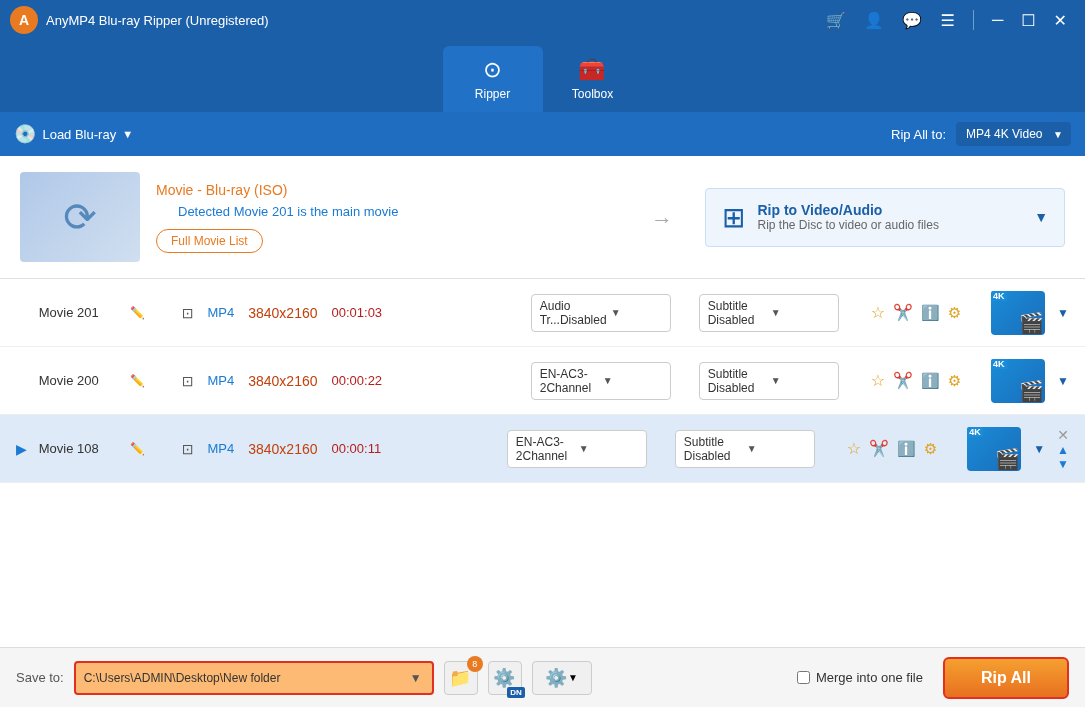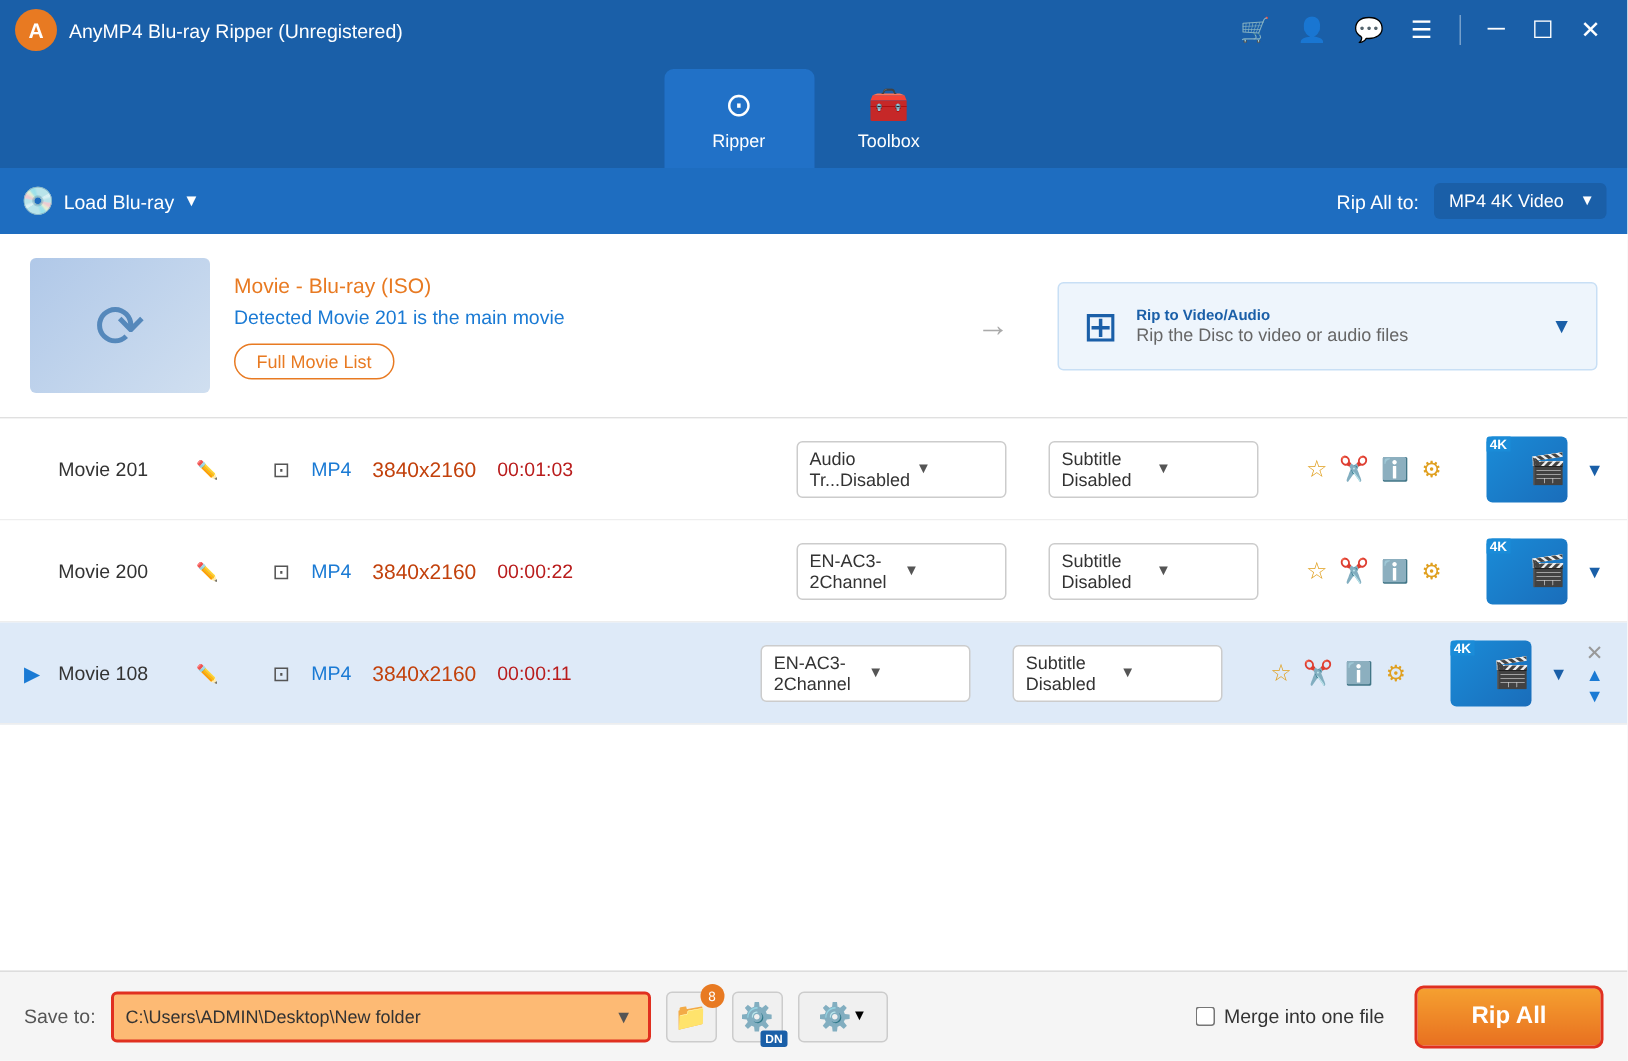--- a/index.html
+++ b/index.html
@@ -81,35 +81,35 @@
       border-bottom: 1px solid #e0e0e0; gap: 16px;
     }
     .blu-ray-thumb {
       width: 120px; height: 90px;
       background: linear-gradient(135deg, #b0c8e8 0%, #d0dff0 100%);
       border-radius: 4px; display: flex; align-items: center; justify-content: center;
       font-size: 36px; color: #6090c0;
     }
     .source-info { flex: 1; }
     .source-title { color: #e87a22; font-size: 14px; margin-bottom: 6px; }
-    .source-detected { font-size: 13px; color: #333; margin-bottom: 10px; }
+    .source-detected { font-size: 13px; color: #333; margin-bottom: 10px; margin-left: 22px; }
     .source-detected span { color: #1a7ad4; }
     .full-movie-btn {
       border: 1px solid #e87a22; color: #e87a22; background: white;
       padding: 4px 14px; border-radius: 12px; font-size: 12px; cursor: pointer;
     }
     .arrow-icon { font-size: 22px; color: #aaa; padding: 0 16px; }
     .rip-mode-box {
       display: flex; align-items: center; gap: 12px;
       border: 1px solid #c8dff5; border-radius: 4px;
       padding: 12px 16px; background: #eef5fc; min-width: 360px;
     }
     .rip-mode-icon { font-size: 28px; color: #1a5fa8; }
     .rip-mode-info { flex: 1; }
-    .rip-mode-title { color: #1a5fa8; font-size: 10px; font-weight: 600; }
+    .rip-mode-title { color: #1a5fa8; font-size: 14px; font-weight: 600; }
     .rip-mode-sub { color: #666; font-size: 12px; }
     .rip-mode-arrow { color: #1a5fa8; font-size: 14px; }
 
     
     .movie-list { flex: 1; overflow-y: auto; }
     .movie-row {
       display: flex; align-items: center; padding: 10px 16px;
       border-bottom: 1px solid #eee; gap: 10px; min-height: 68px;
     }
     .movie-row.highlighted { background: #deeaf8; }
@@ -142,21 +142,21 @@
     .subtitle-select .arr { color: #555; font-size: 10px; }
 
     .movie-actions { display: flex; gap: 8px; align-items: center; margin-left: 4px; }
     .action-icon { color: #e0a020; font-size: 16px; cursor: pointer; }
     .action-icon-info { color: #e0a020; font-size: 15px; cursor: pointer; }
     .action-icon-refresh { color: #e0a020; font-size: 15px; cursor: pointer; }
 
     .movie-thumb {
       width: 54px; height: 44px;
       background: linear-gradient(135deg, #1a8cd8 0%, #1a6dba 100%);
-      border-radius: 4px; display: flex; align-items: center; justify-content: center;
+      border-radius: 4px; display: flex; align-items: flex-end; justify-content: center;
       color: white; font-size: 10px; font-weight: bold;
       position: relative; margin-left: 4px; padding-left: 28px;
     }
     .movie-thumb .badge-4k {
       position: absolute; top: 0; left: 0;
       background: #1a8cd8; color: white; font-size: 9px; font-weight: bold;
       border-radius: 2px 0 0 0; padding: 0 2px;
     }
     .movie-thumb .file-icon { font-size: 20px; }
     .movie-thumb-arrow { color: #1a5fa8; font-size: 12px; cursor: pointer; margin-left: 2px; }

